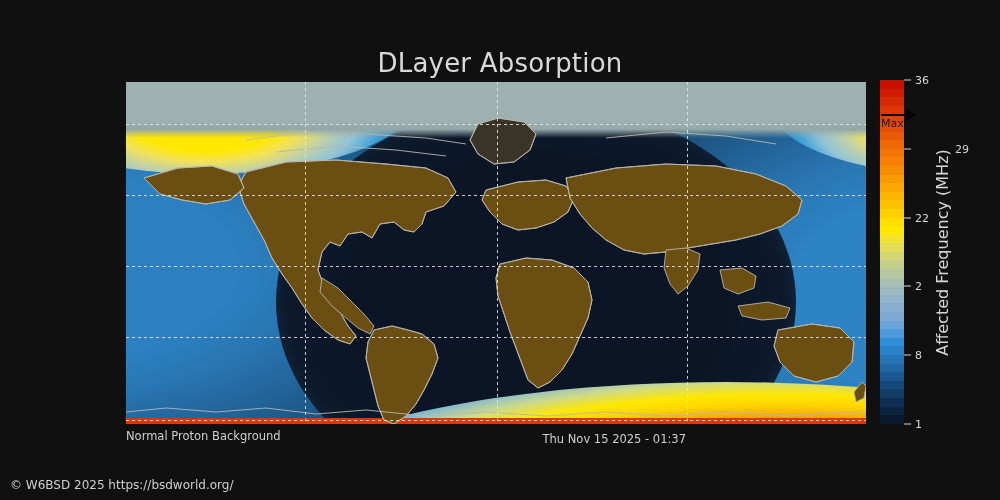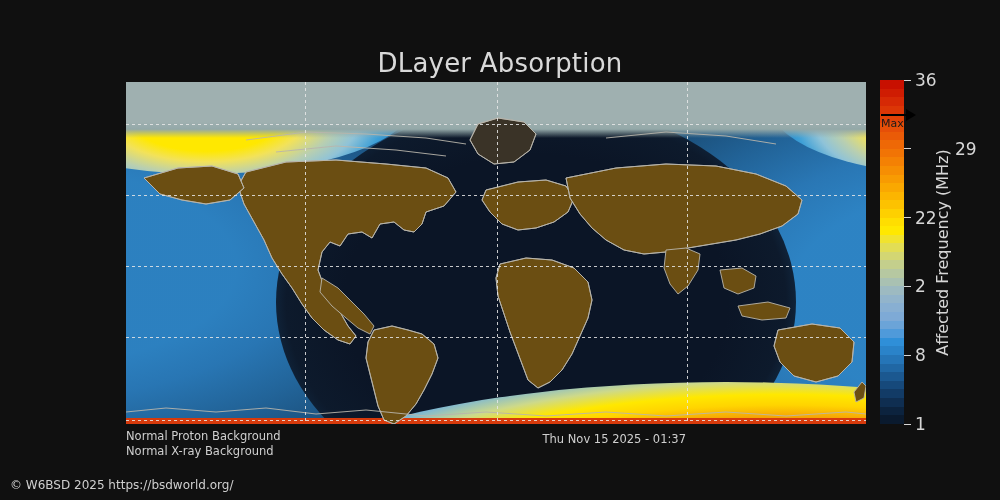--- a/index.html
+++ b/index.html
@@ -138,21 +138,21 @@
   
   #colorbar-wrap { position: absolute; left: 880px; top: 80px; width: 24px; height: 344px; }
   #colorbar {
     position: absolute; inset: 0; width: 24px; height: 344px;
   }
   .cb-seg { width: 24px; }
   #cb-ticks { position: absolute; left: 24px; top: 0; width: 60px; height: 344px; }
   .cb-tick {
     position: absolute; left: 0; display: flex; align-items: center; gap: 4px;
     transform: translateY(-50%);
-    font-size: 17px; color: #d6d6d6; white-space: nowrap;
+    font-size: 11px; color: #d6d6d6; white-space: nowrap;
   }
   .cb-tick i {
     display: block; width: 7px; height: 1px; background: #d6d6d6;
   }
   #cb-axis-label {
     position: absolute; left: 930px; top: 80px; height: 344px; width: 24px;
     display: flex; align-items: center; justify-content: center;
   }
   #cb-axis-label span {
     transform: rotate(-90deg); white-space: nowrap;
@@ -345,18 +345,17 @@
           <span>1</span>
         </div>
       </div>
   </div>
   <div id="cb-axis-label">
     <span>Affected Frequency (MHz)</span>
   </div>
 
   <div id="status-left">
     <div>Normal Proton Background</div>
-    <div>Normal X-ray Background</div>
   </div>
   <div id="timestamp">Thu Nov 15 2025 - 01:37</div>
   <div id="copyright">© W6BSD 2025 https://bsdworld.org/</div>
 
 </div>
 
 </body></html>

